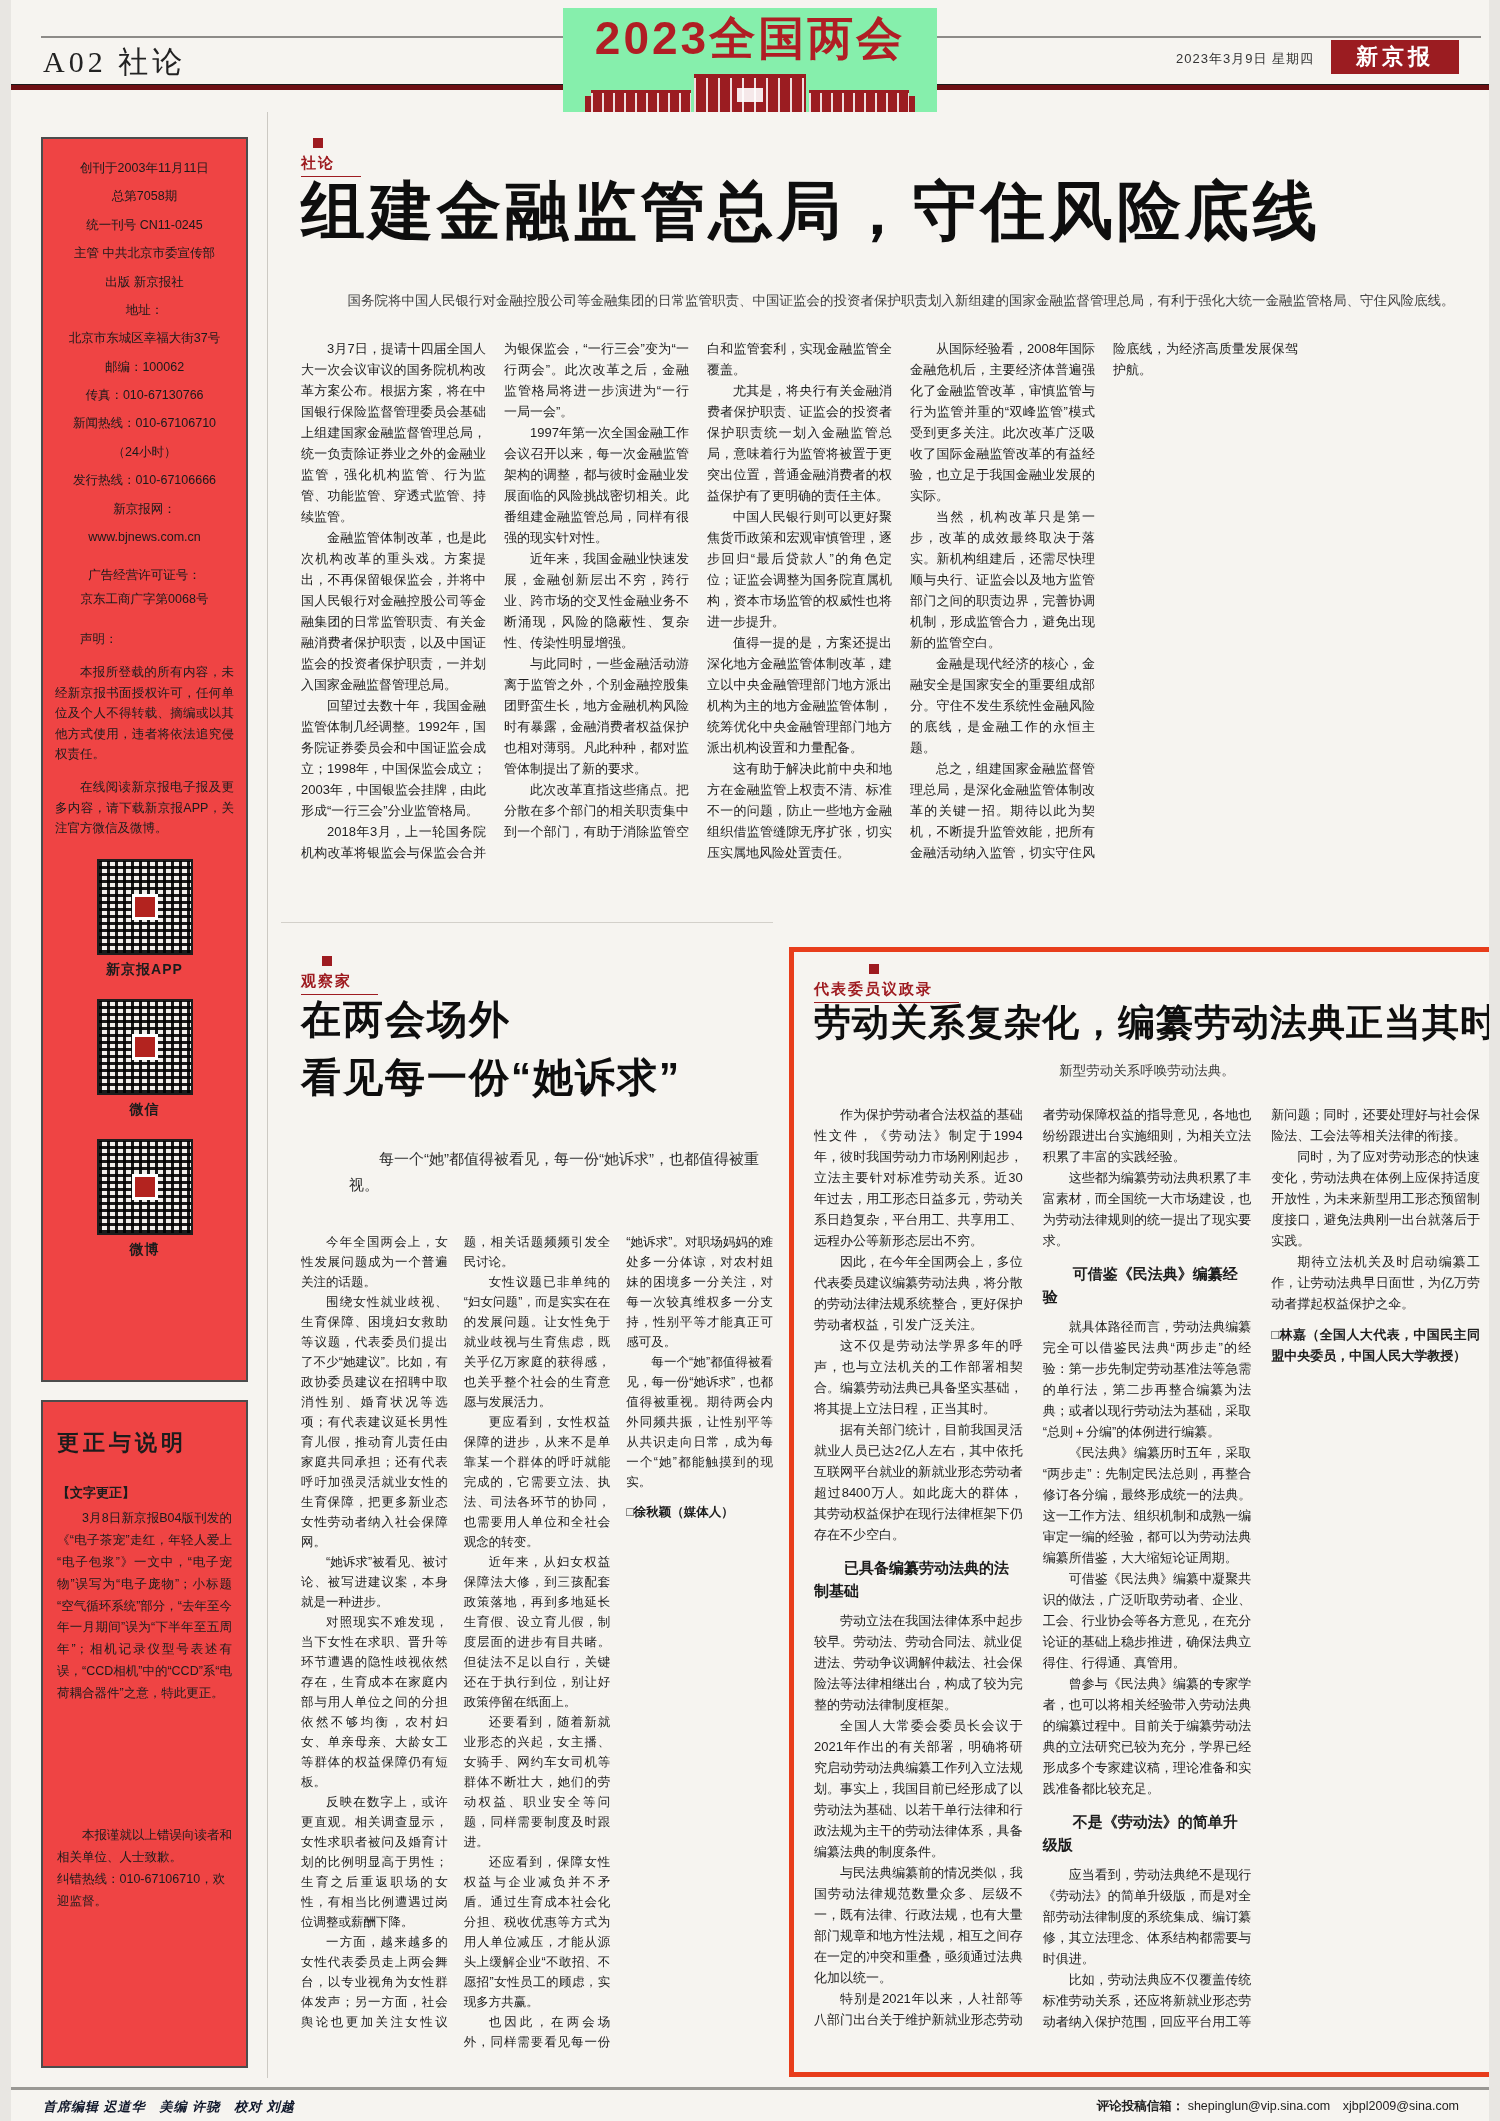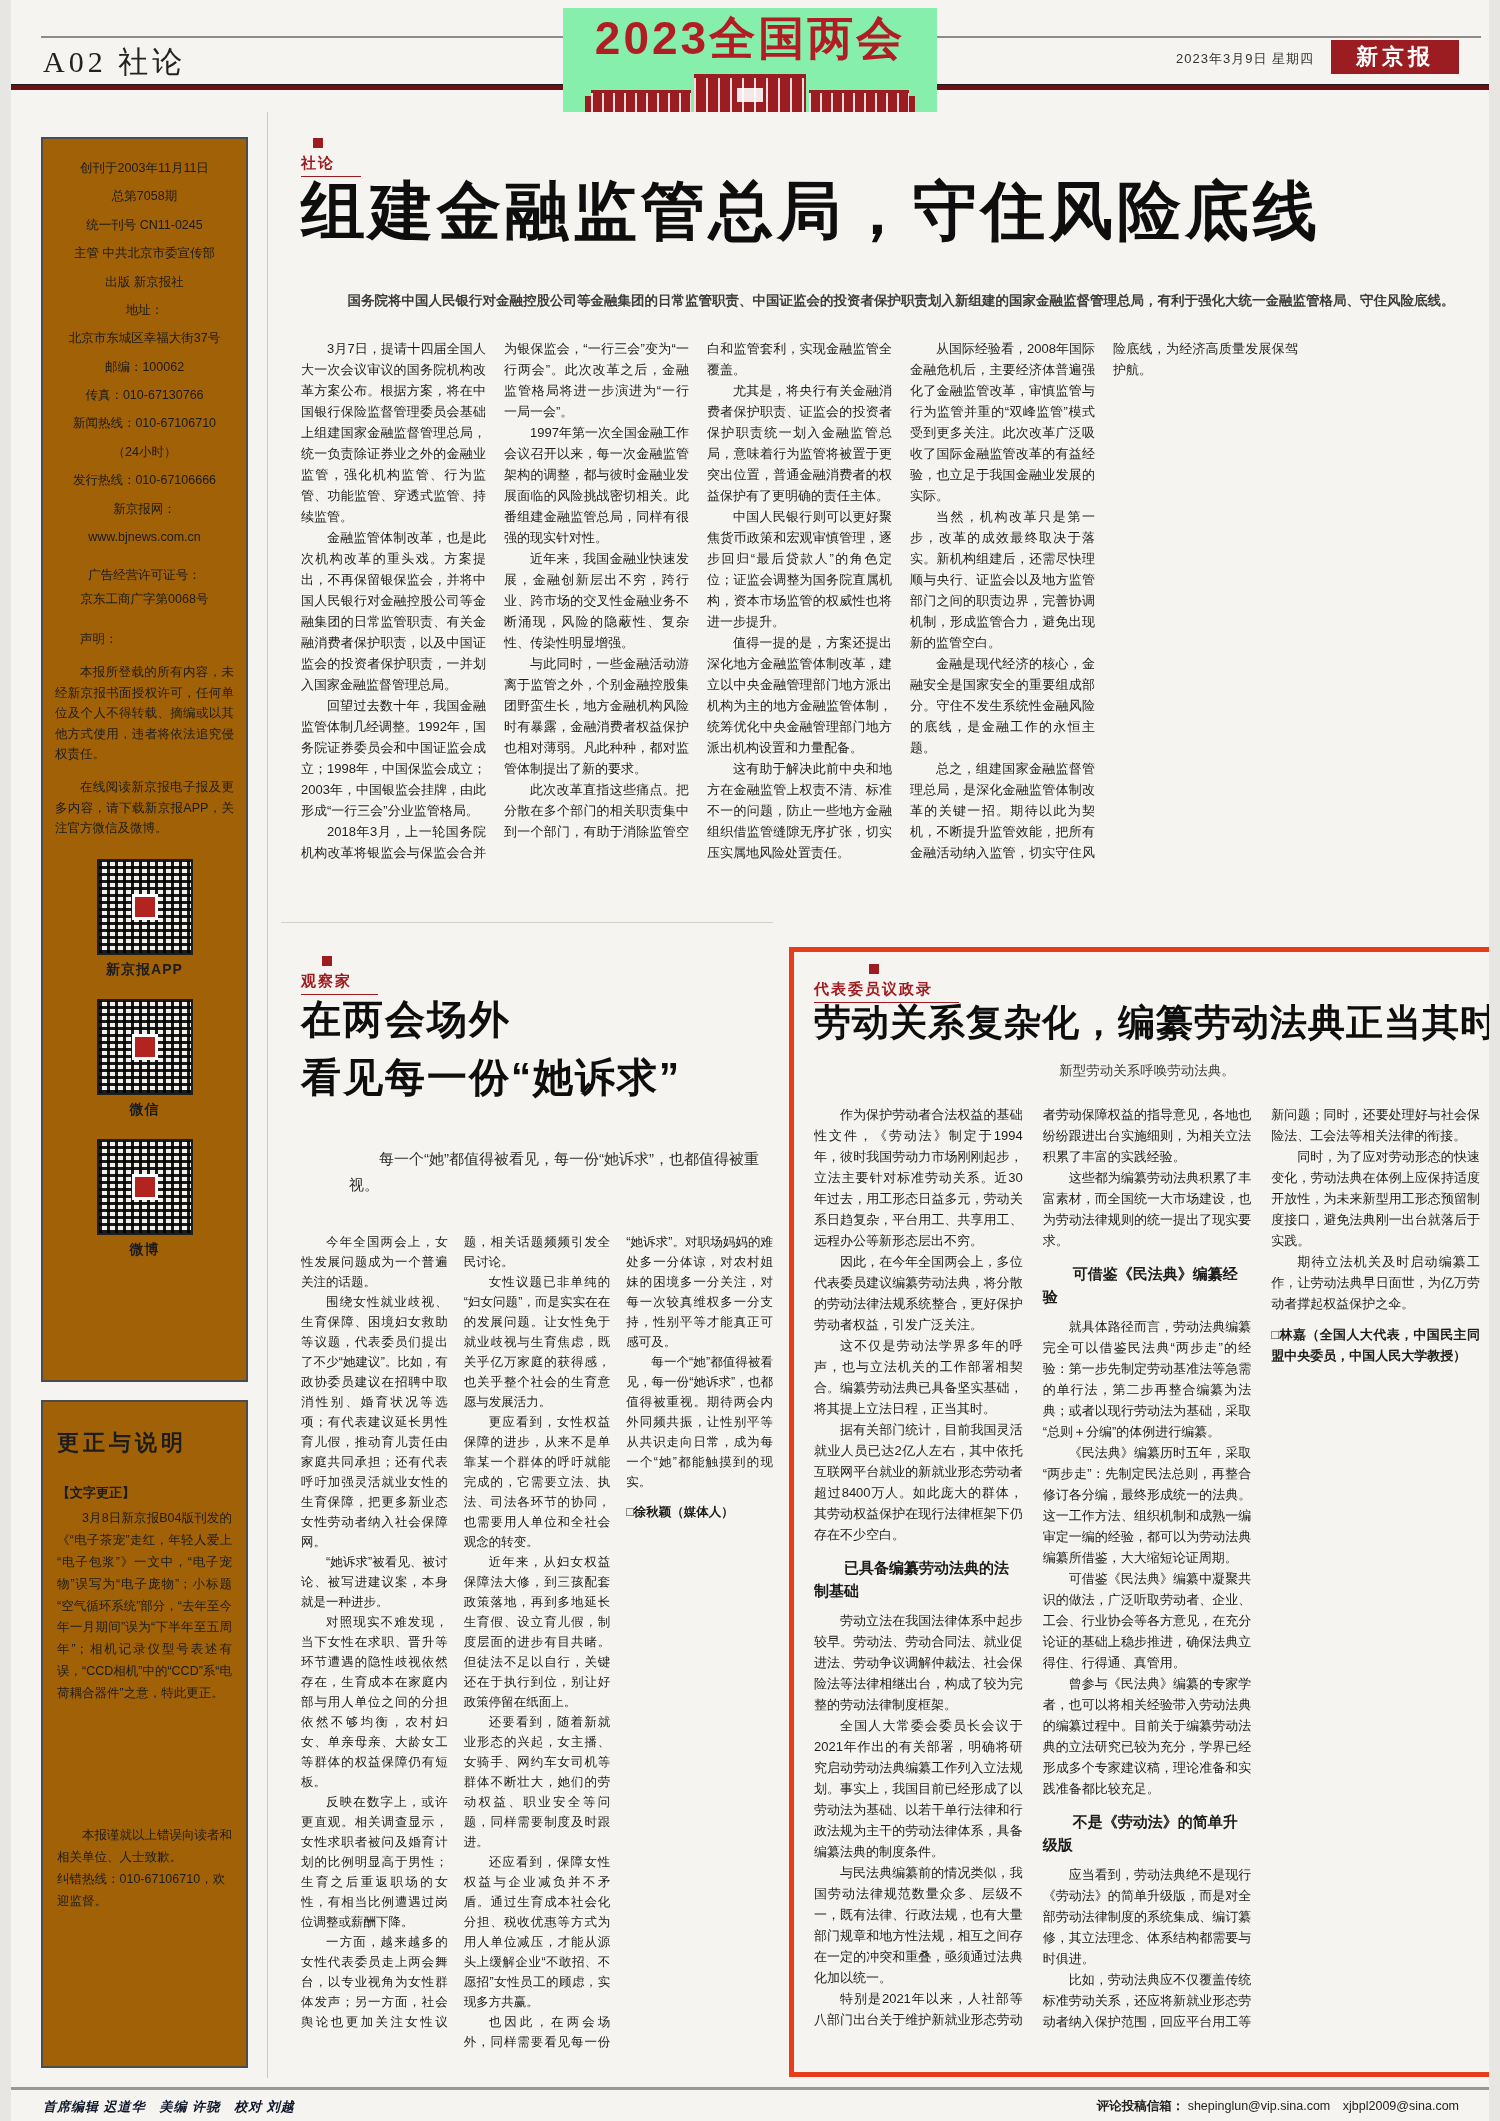--- a/index.html
+++ b/index.html
@@ -28,21 +28,21 @@
   .hall .post { position:absolute; bottom:0; width:6px; height:16px; background:#9b1c21; }
   .hall .post.l { left:0; } .hall .post.r { right:0; }
   .dateline { position:absolute; right:175px; top:50px; font-size:13px; color:#333; letter-spacing:1px; }
   .paper-logo { position:absolute; right:30px; top:40px; width:128px; height:34px; background:#9b1c21; color:#fff;
     display:flex; align-items:center; justify-content:center; font-family:"Liberation Serif", serif;
     font-weight:bold; font-size:22px; letter-spacing:4px; }
   .rule-red { position:absolute; left:0; top:84px; width:1500px; height:6px; background:#6e1014; border-top:1px solid #1b1b1b; }
   .vline { position:absolute; left:256px; top:112px; width:1px; height:1966px; background:#ccc9c3; }
   .hline-mid { position:absolute; left:270px; top:922px; width:492px; height:1px; background:#d3d0ca; }
   
-  .side-box { position:absolute; left:30px; width:207px; border:2px solid #4c4c4c; background:#a16207; }
+  .side-box { position:absolute; left:30px; width:207px; border:2px solid #4c4c4c; background:#ef4444; }
   #masthead-box { top:137px; height:1245px; padding:20px 12px; }
   .masthead p { text-align:center; font-size:12.5px; line-height:1.55; margin-bottom:9px; color:#1a1a1a; }
   .license { margin-top:18px; }
   .license p { text-align:center; font-size:12.5px; line-height:1.6; margin-bottom:4px; }
   .statement { margin-top:20px; }
   .statement p { font-size:12.5px; line-height:1.65; text-align:justify; text-indent:2em; margin-bottom:12px; }
   .qr-wrap { margin-top:22px; text-align:center; }
   .qr { position:relative; width:92px; height:92px; margin:0 auto; background:#f2f0ec;
      background-image:
        repeating-linear-gradient(0deg,#1d1d1d 0 3px, transparent 3px 7px),
@@ -61,21 +61,21 @@
   .tag { display:inline-flex; align-items:center; gap:6px; border-bottom:1px solid #9e1b20; padding:0 26px 3px 0;flex-direction:column; }
   .tag .sq { width:10px; height:10px; background:#9e1b20; }
   .tag .tx { color:#9e1b20; font-size:15px; font-weight:bold; letter-spacing:2px; }
   .body-cols p { font-size:13px; line-height:21px; text-align:justify; text-indent:2em; color:#1d1d1d; }
   .body-cols h4 { font-size:15px; font-weight:bold; text-indent:2em; margin:12px 0 8px; line-height:1.5; }
   .body-cols p.sig { text-indent:0; margin-top:10px; font-weight:bold; }
   
   #editorial-tag { position:absolute; left:290px; top:138px; }
   #editorial-headline { position:absolute; left:290px; top:168px; width:1200px; font-size:64px; font-weight:900;
      letter-spacing:4px; color:#0e0e0e; font-family:"Liberation Sans", sans-serif; }
-  #editorial-deck { position:absolute; left:290px; top:292px; width:1200px; text-align:center; font-size:13.5px; color:#3e3e3e;font-weight:bold; }
+  #editorial-deck { position:absolute; left:290px; top:292px; width:1200px; text-align:center; font-size:13.5px; color:#3e3e3e; }
   #editorial-body { position:absolute; left:290px; top:338px; width:1200px; height:540px;
      column-count:6; column-gap:18px; column-fill:auto; overflow:hidden; }
   
   #observer-tag { position:absolute; left:290px; top:956px; }
   #observer-headline { position:absolute; left:290px; top:990px; width:480px; font-size:40px; font-weight:900; line-height:1.45; letter-spacing:2px; color:#0e0e0e; }
   #observer-deck { position:absolute; left:338px; top:1146px; width:420px; font-size:15px; line-height:1.75; color:#2f2f2f; text-indent:2em; }
   #observer-body { position:absolute; left:290px; top:1232px; width:472px; height:820px;
      column-count:3; column-gap:16px; column-fill:auto; overflow:hidden; }
   #observer-body p { font-size:12.5px; line-height:20px; }
   

